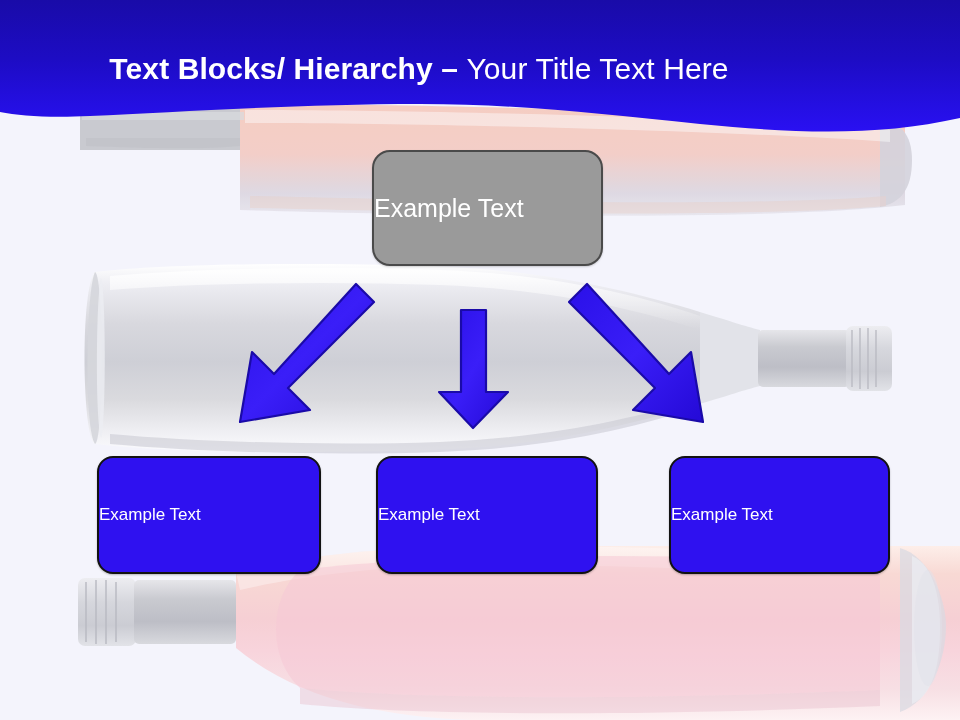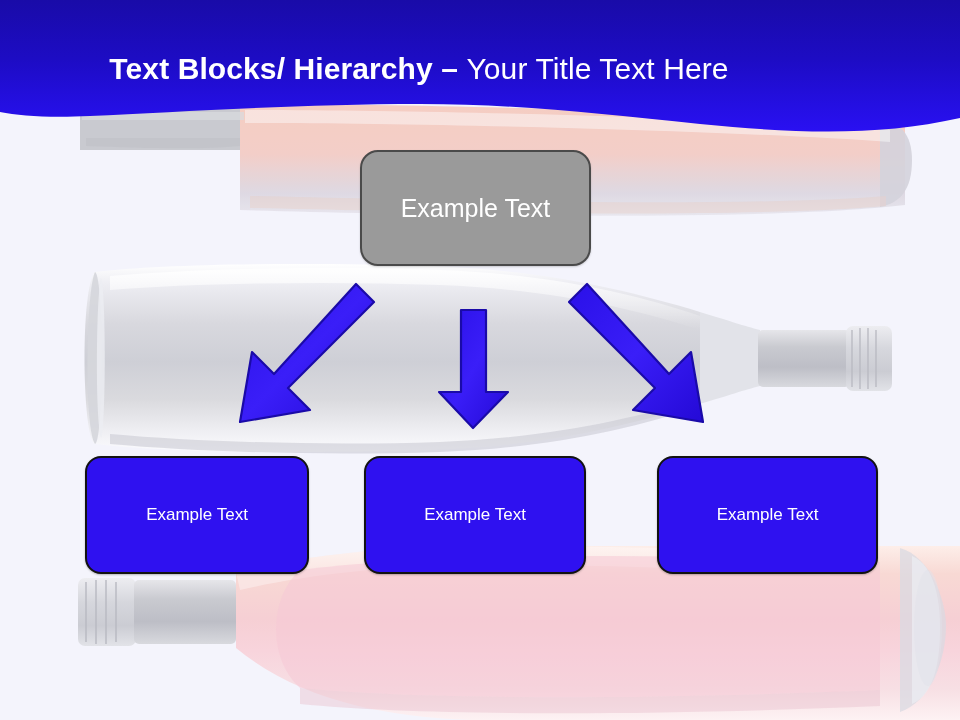--- a/index.html
+++ b/index.html
@@ -32,23 +32,24 @@
     z-index:6;
     white-space:nowrap;
   }
   .title .strong{font-weight:bold;}
   .title .light{font-weight:normal;}
 
   
   .node{
     position:absolute;
     box-sizing:border-box;
-    display:flex;align-items:center;justify-content:center;
+    display:flex;align-items:center;
     color:#ffffff;
     z-index:8;
+    margin-left:12px;
   }
   .node-top{
     left:360px;top:150px;width:231px;height:116px;
     background:#9a9a9a;
     border:2.5px solid #4a4a4a;
     border-radius:18px;
     font-size:25px;
     box-shadow:0 1px 2px rgba(0,0,0,.18);
   }
   .node-bottom{

